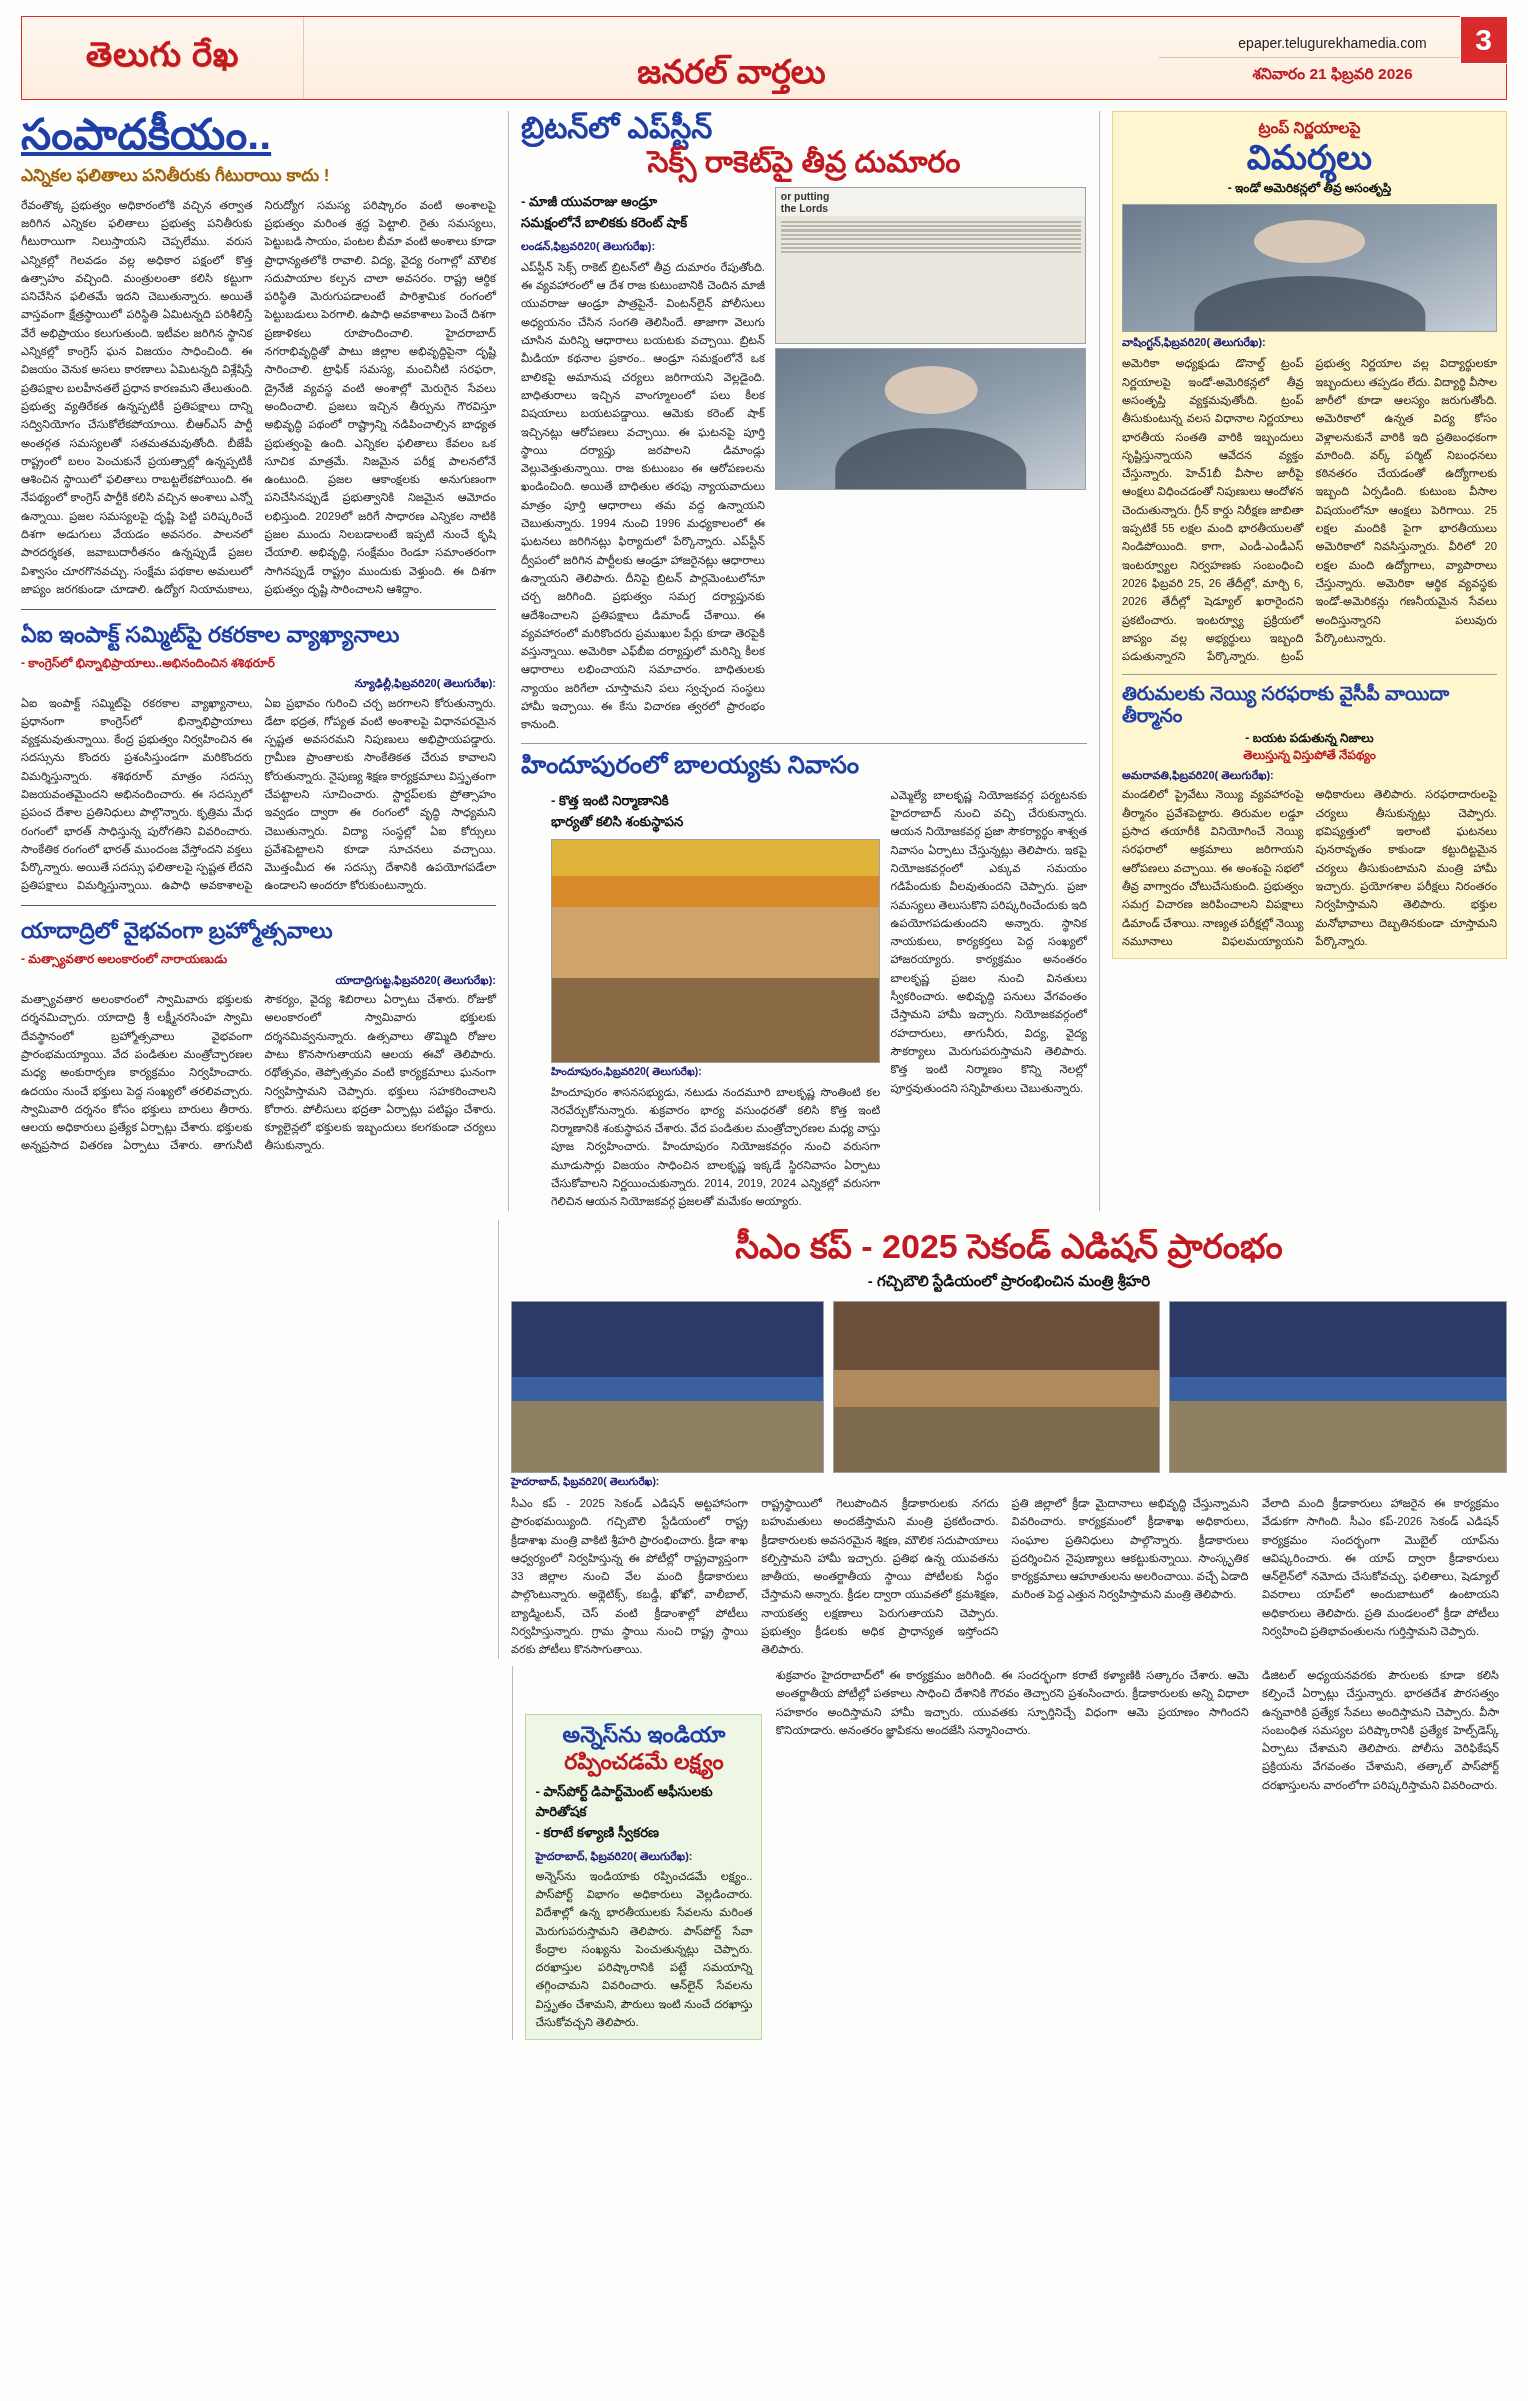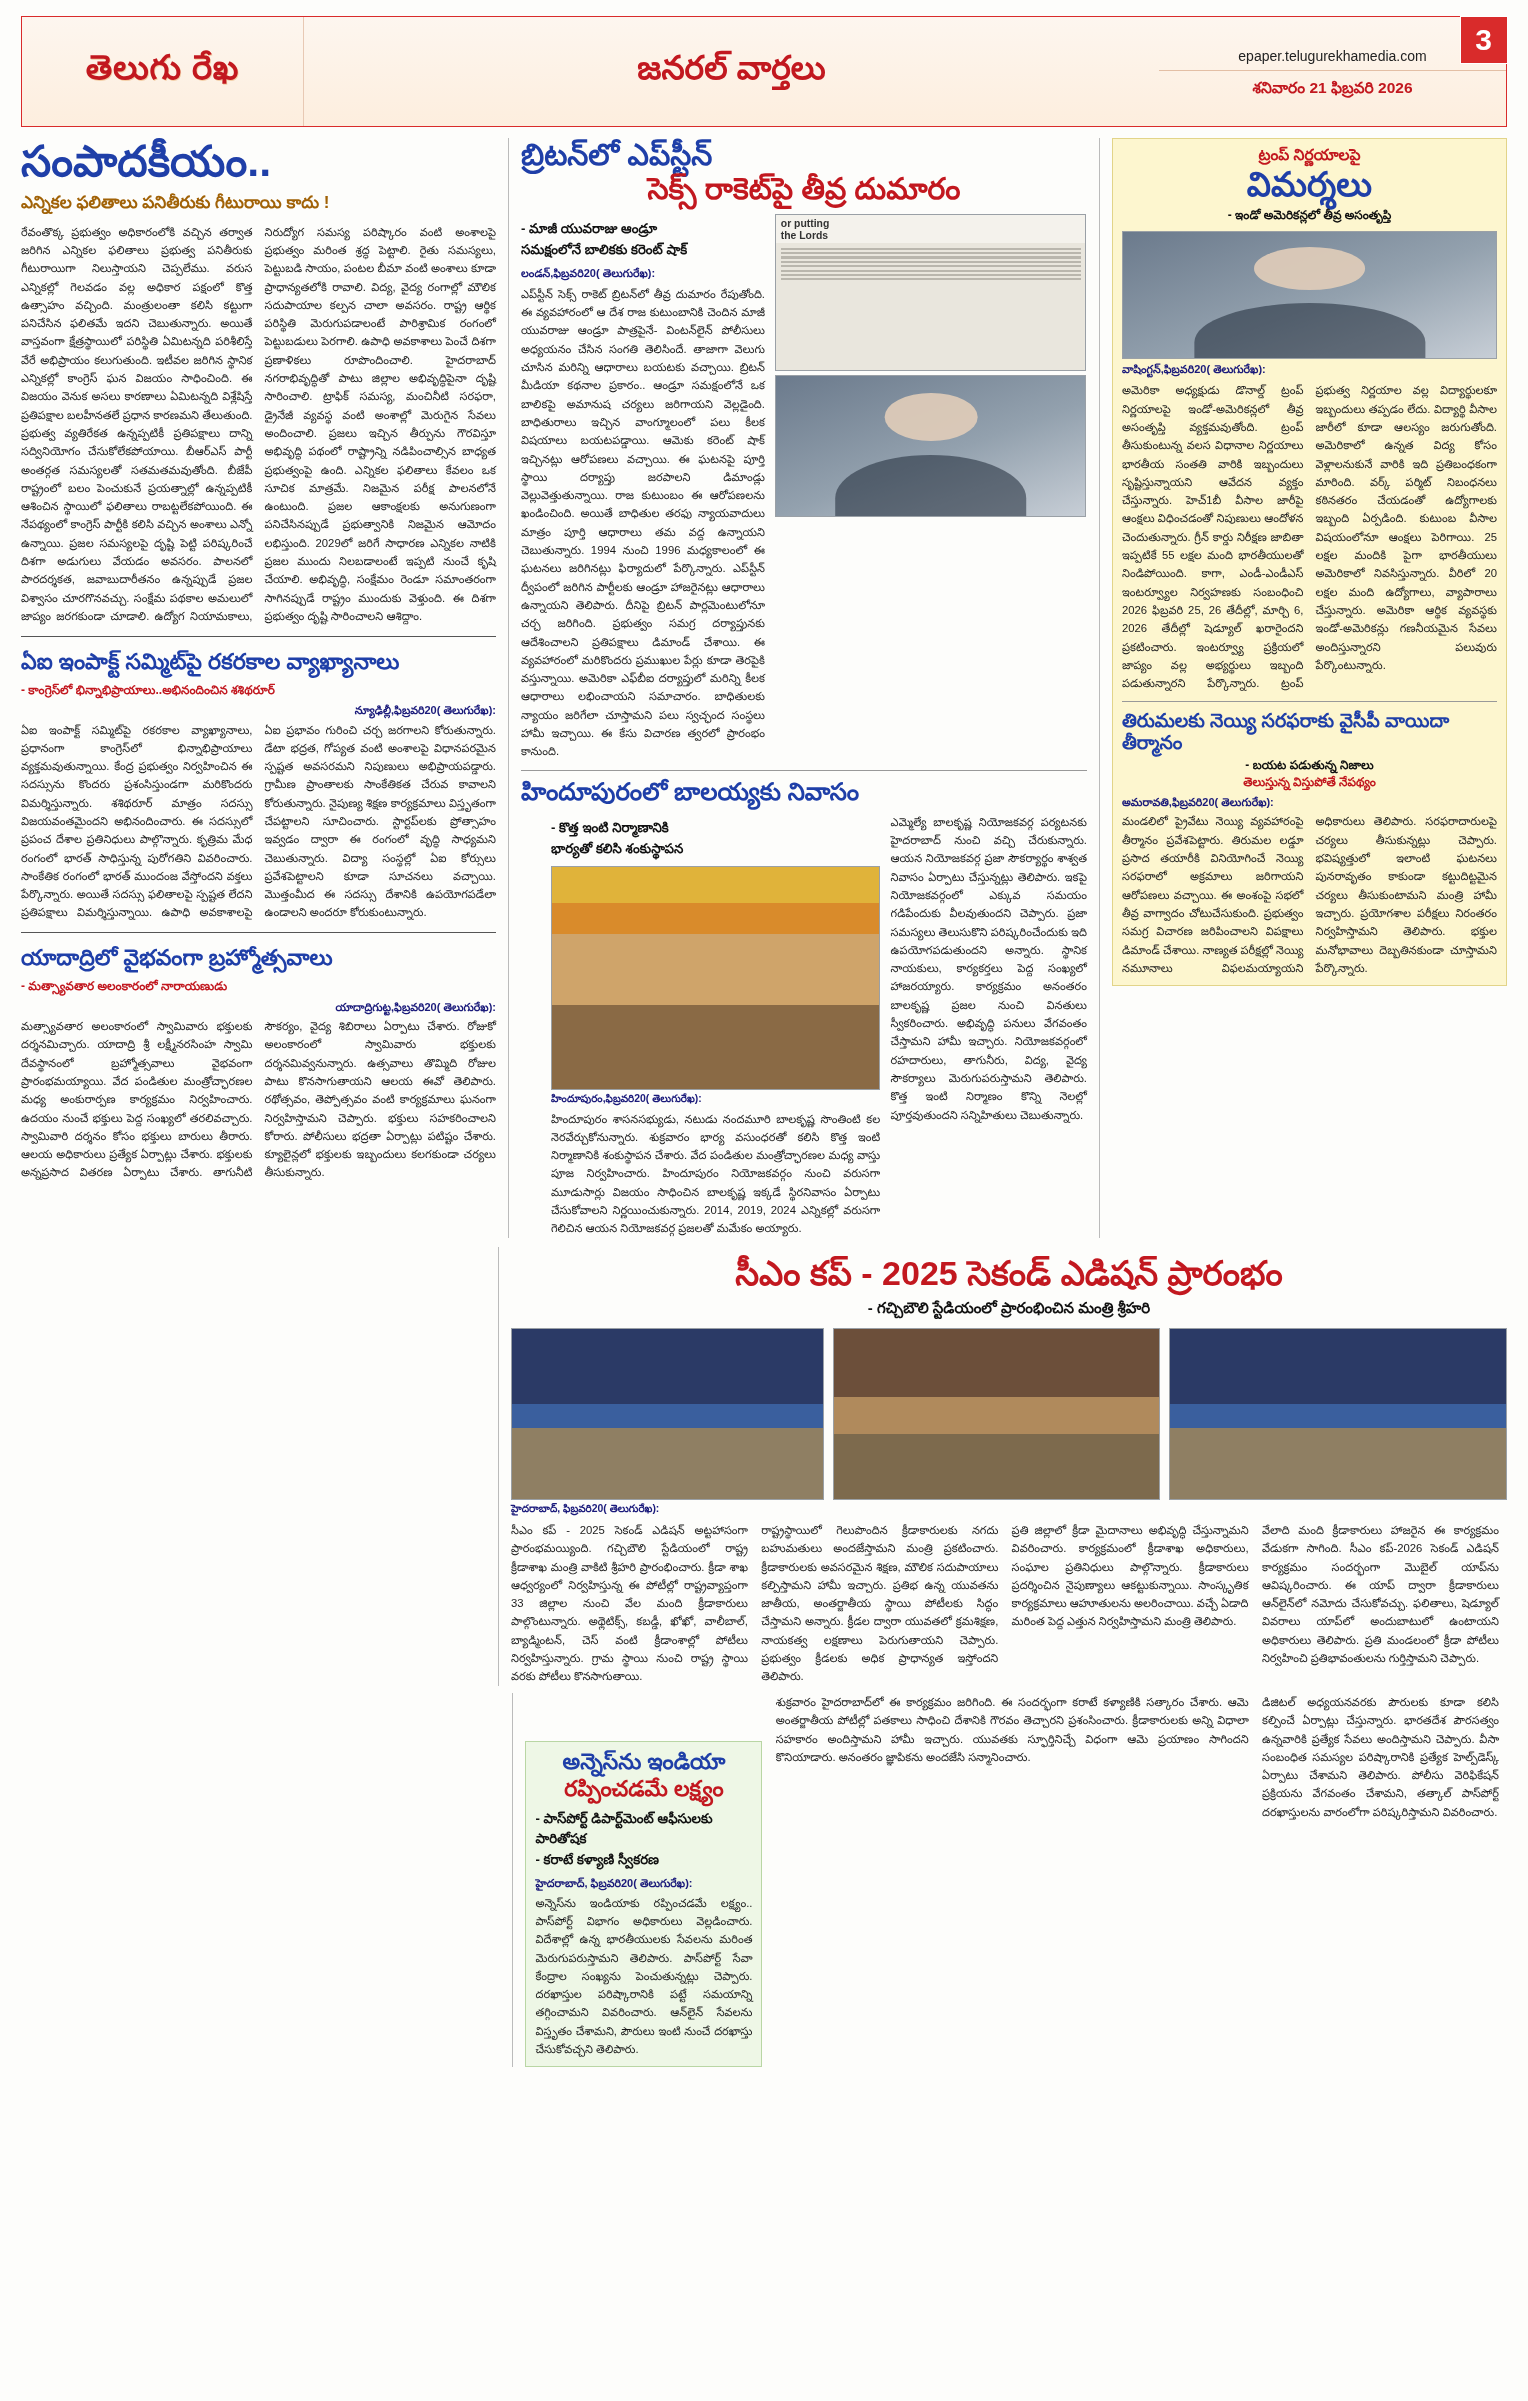--- a/index.html
+++ b/index.html
@@ -15,26 +15,26 @@
     height:2401px;
     background:#fdfdfb;
     box-sizing:border-box;
     padding:0;
     overflow:hidden;
   }
 
   
   .masthead{
     position:relative;
-    height:111px;
+    height:84px;
     margin:16.3px 21px 0 21px;
     border:1.5px solid #d92b2b;
     background:linear-gradient(180deg,#fdf6ef 0%, #fdeede 100%);
     display:flex;
-    align-items:center;
+    align-items:flex-end;
     box-sizing:border-box;
   }
   .logo-box{
     width:281px;
     height:100%;
     display:flex;
     align-items:center;
     justify-content:center;
     border-right:0.7px solid #e8c9b4;
   }
@@ -106,20 +106,21 @@
   .col-mid{width:591px; padding:0 12px; border-right:0.7px solid #bbb;}
   .col-right{width:407px; padding-left:12px;}
 
   
   .hl-editorial{
     font-size:43px;
     font-weight:bold;
     color:#1f3fa8;
     line-height:1.1;
     margin-bottom:7.4px;
+    text-decoration:underline;
   }
   .sub-red{
     font-size:17px;
     font-weight:bold;
     color:#a16207;
     margin:3px 0 7.4px 0;
     line-height:1.35;
   }
   .body-text{
     font-size:11.3px;

